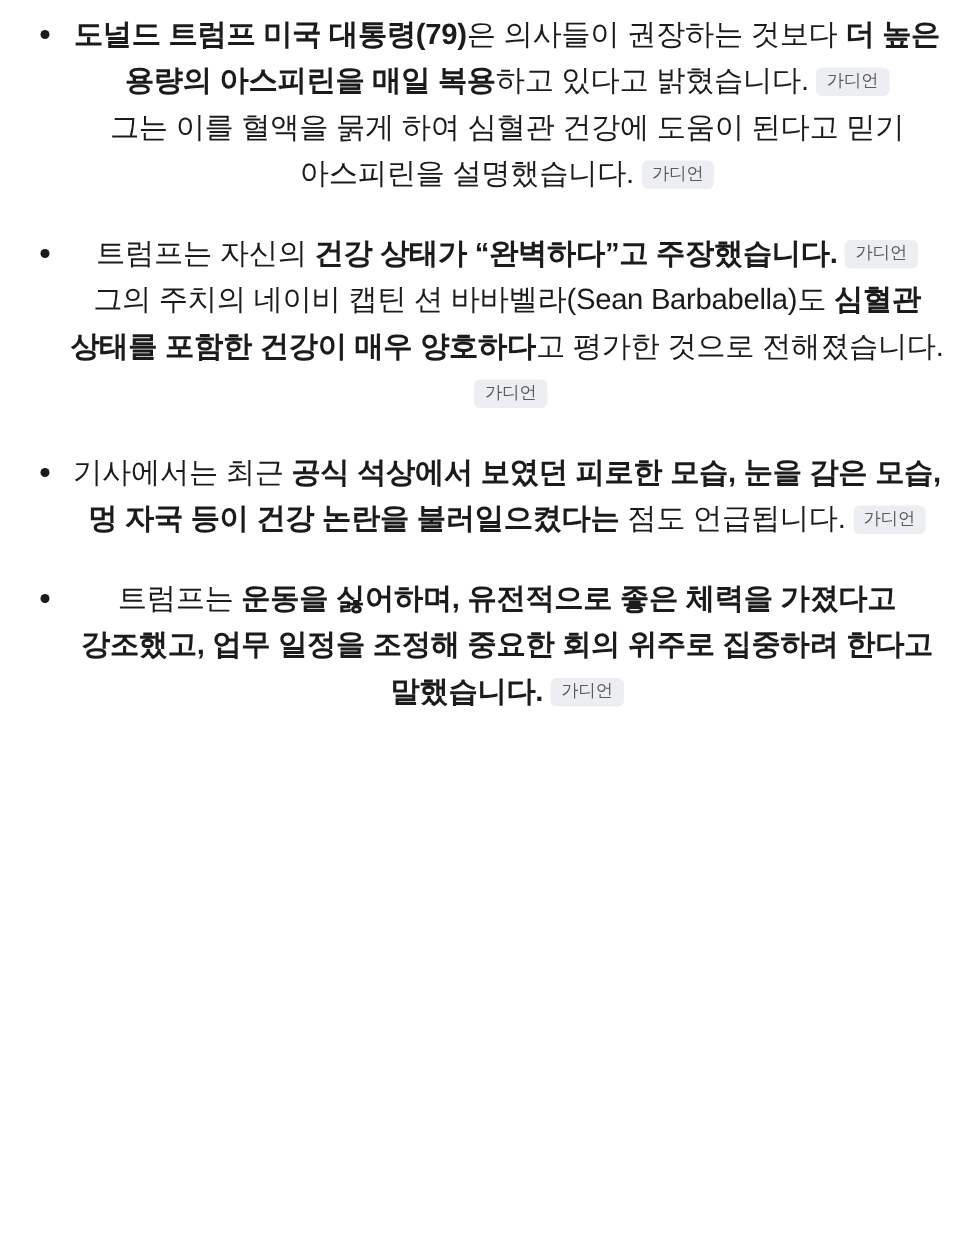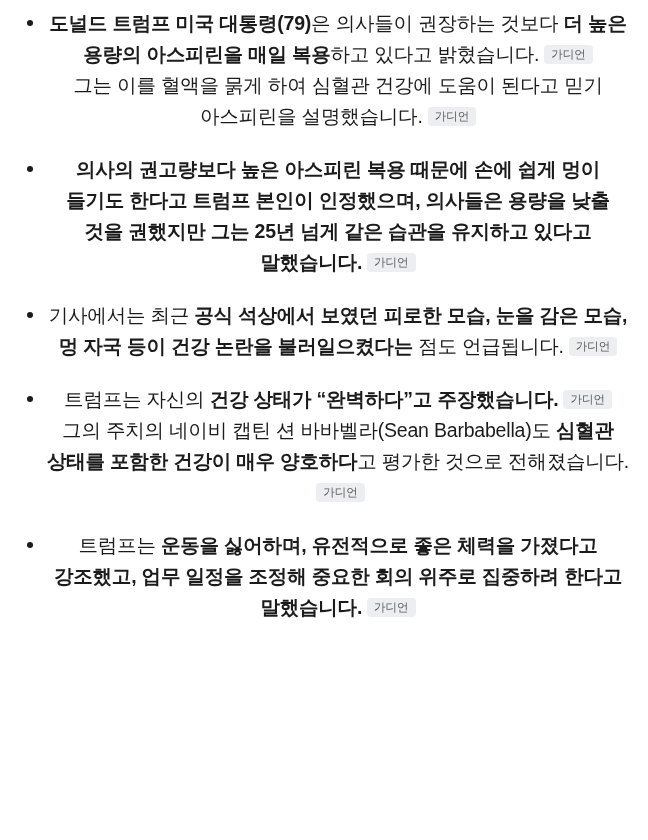--- a/index.html
+++ b/index.html
@@ -75,36 +75,31 @@
 <div id="page">
   <ul class="bullets">
 
     <li class="bullet">
       <div class="para">
         <span class="b">도널드 트럼프 미국 대통령(79)</span><span>은 의사들이 권장하는 것보다 </span><span class="b">더 높은 용량의 아스피린을 매일 복용</span><span>하고 있다고 밝혔습니다.</span><span class="cite">가디언</span><br>
         <span> 그는 이를 혈액을 묽게 하여 심혈관 건강에 도움이 된다고 믿기 아스피린을 설명했습니다.</span><span class="cite">가디언</span>
       </div>
     </li>
 
+
     <li class="bullet">
       <div class="para">
-        <span class="b">의사의 권고량보다 높은 아스피린 복용 때문에 손에 쉽게 멍이 들기도 한다고 트럼프 본인이 인정했으며, 의사들은 용량을 낮출 것을 권했지만 그는 </span><span class="b">25년 넘게 같은 습관을 유지하고 있다고 말했습니다.</span><span class="cite">가디언</span>
+        <span>트럼프는 자신의 </span><span class="b">건강 상태가 “완벽하다”고 주장했습니다.</span><span class="cite">가디언</span><br>
+        <span> 그의 주치의 네이비 캡틴 션 바바벨라(Sean Barbabella)도 </span><span class="b">심혈관 상태를 포함한 건강이 매우 양호하다</span><span>고 평가한 것으로 전해졌습니다.</span><span class="cite">가디언</span>
       </div>
     </li>
 
     <li class="bullet">
       <div class="para">
         <span>기사에서는 최근 </span><span class="b">공식 석상에서 보였던 피로한 모습, 눈을 감은 모습, 멍 자국 등이 건강 논란을 불러일으켰다는</span><span> 점도 언급됩니다.</span><span class="cite">가디언</span>
-      </div>
-    </li>
-
-    <li class="bullet">
-      <div class="para">
-        <span>트럼프는 자신의 </span><span class="b">건강 상태가 “완벽하다”고 주장했습니다.</span><span class="cite">가디언</span><br>
-        <span> 그의 주치의 네이비 캡틴 션 바바벨라(Sean Barbabella)도 </span><span class="b">심혈관 상태를 포함한 건강이 매우 양호하다</span><span>고 평가한 것으로 전해졌습니다.</span><span class="cite">가디언</span>
       </div>
     </li>
 
     <li class="bullet">
       <div class="para">
         <span>트럼프는 </span><span class="b">운동을 싫어하며, 유전적으로 좋은 체력을 가졌다고 강조했고, 업무 일정을 조정해 중요한 회의 위주로 집중하려 한다고 말했습니다.</span><span class="cite">가디언</span>
       </div>
     </li>
 
   </ul>

